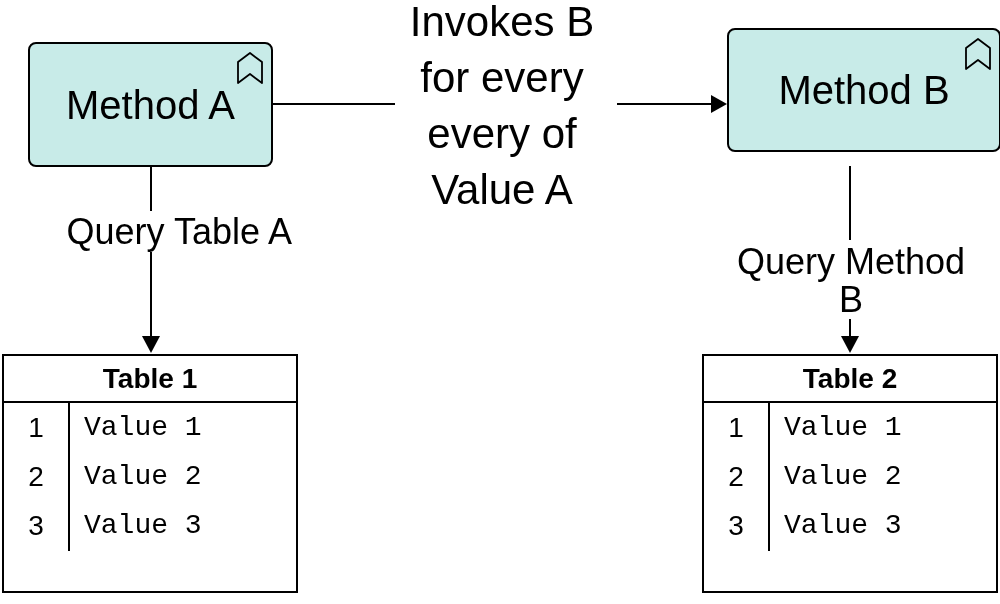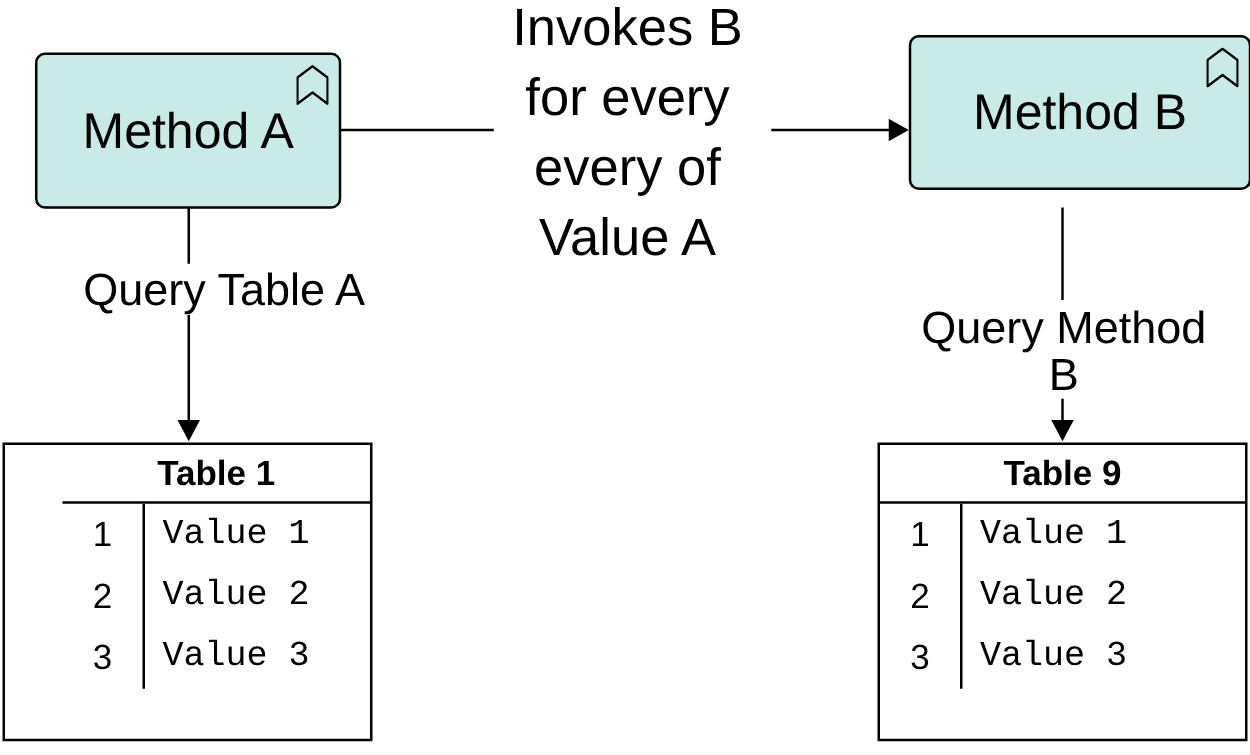--- a/index.html
+++ b/index.html
@@ -64,21 +64,21 @@
     background: var(--background, #ffffff);
   }
   .query-a { left: 32px; top: 213px; text-align: right; }
   .query-b { left: 721px; top: 243px; }
   
   .dtable {
     position: absolute; top: 354px; width: 296px; height: 239px;
     border: 2px solid var(--line, #000000);
     background: var(--background, #ffffff);
   }
-  .dtable-1 { left: 2px; padding-left: 46px; }
+  .dtable-1 { left: 2px; }
   .dtable-2 { left: 702px; }
   .ttitle {
     height: 47px; border-bottom: 2px solid var(--line, #000000);
     display: flex; align-items: center; justify-content: center;
     font-weight: bold; font-size: 28px;
   }
   .tbody { position: relative; }
   .trow { display: flex; align-items: center; height: 49px; font-size: 28px; }
   .tkey { width: 64px; text-align: center; flex: 0 0 64px; }
   .tval { padding-left: 16px; font-family: Liberation Mono, monospace; }
@@ -140,21 +140,21 @@
       </div>
       <div class="trow">
         <span class="tkey">3</span>
         <span class="tval">Value 3</span>
       </div>
       <div class="tdivider"></div>
     </div>
   </div>
 
   <div class="dtable dtable-2">
-    <div class="ttitle">Table 9</div>
+    <div class="ttitle">Table 2</div>
     <div class="tbody">
       <div class="trow">
         <span class="tkey">1</span>
         <span class="tval">Value 1</span>
       </div>
       <div class="trow">
         <span class="tkey">2</span>
         <span class="tval">Value 2</span>
       </div>
       <div class="trow">

